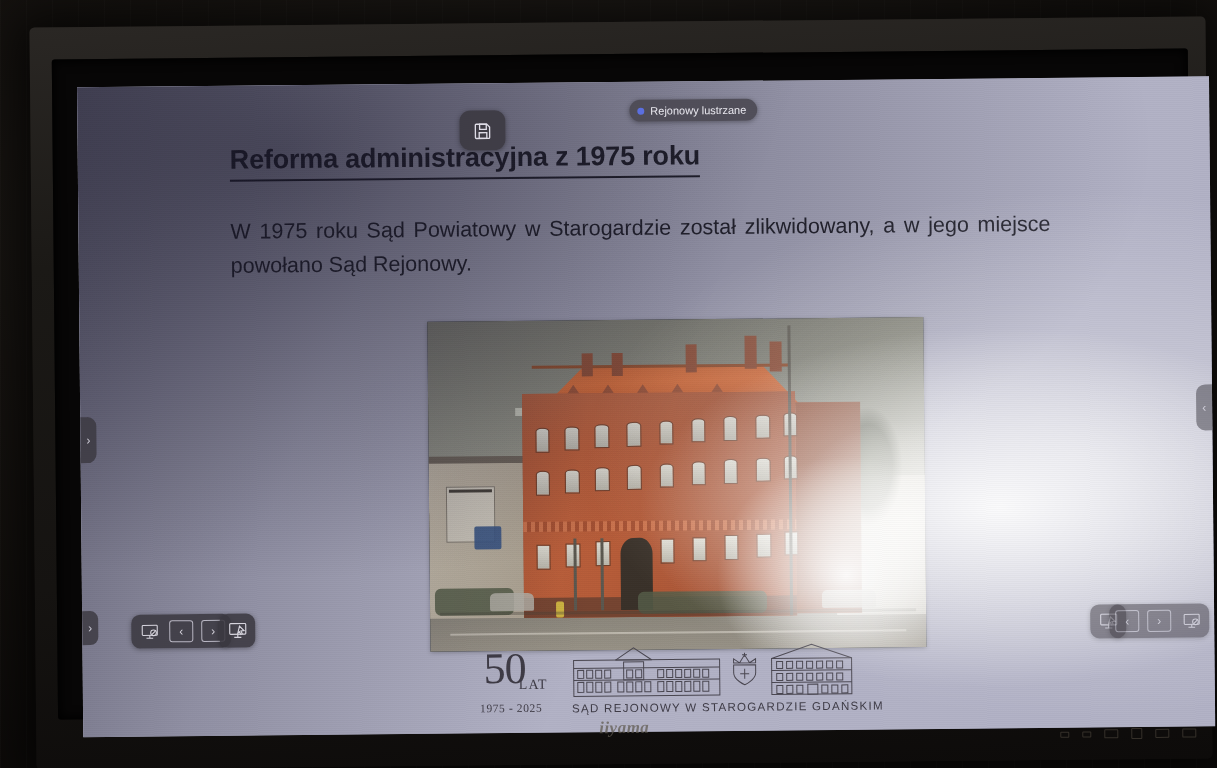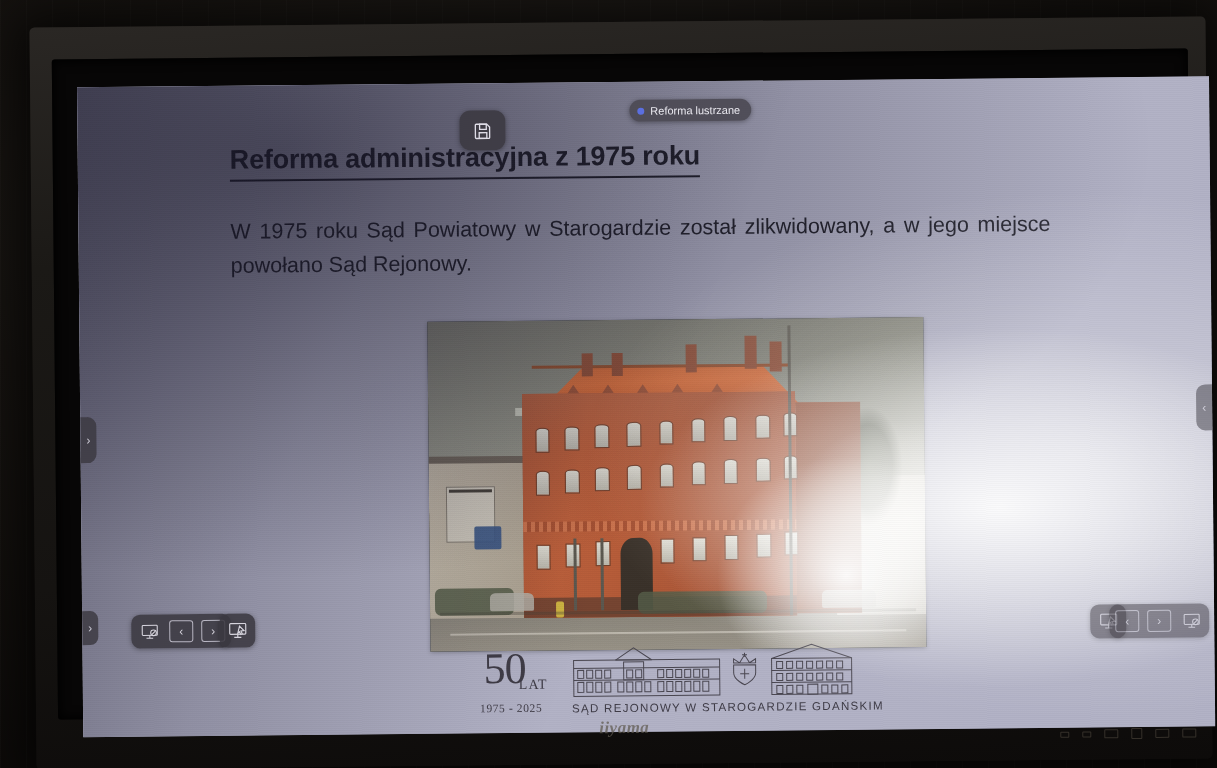--- a/index.html
+++ b/index.html
@@ -637,21 +637,21 @@
       <div class="pill" id="save-btn">
         <svg width="19" height="19" viewBox="0 0 20 20" fill="none" stroke="#dedce6" stroke-width="1.4">
           <path d="M3 3 h11 l3 3 v11 a1 1 0 0 1 -1 1 h-13 a1 1 0 0 1 -1 -1 v-13 a1 1 0 0 1 1 -1 z"></path>
           <rect x="6.5" y="3" width="7" height="5.5"></rect>
           <rect x="6" y="12" width="8" height="6"></rect>
         </svg>
       </div>
 
       <div class="pill" id="mirror-badge">
         <span class="dot"></span>
-        <span class="lbl">Reforma lustrzane</span>
+        <span class="lbl">Rejonowy lustrzane</span>
       </div>
 
       <div class="pill tool-group" id="tools-left">
         <div class="tool-btn">
           <svg width="17" height="15" viewBox="0 0 20 18" fill="none" stroke="#d6d4dd" stroke-width="1.3">
             <rect x="1" y="1" width="18" height="12" rx="1"></rect>
             <path d="M10 13 v3 M6 16.5 h8"></path>
             <circle cx="14.5" cy="10" r="3.4" fill="#3a3840"></circle>
             <path d="M12.4 12.1 L16.6 7.9"></path>
           </svg>

